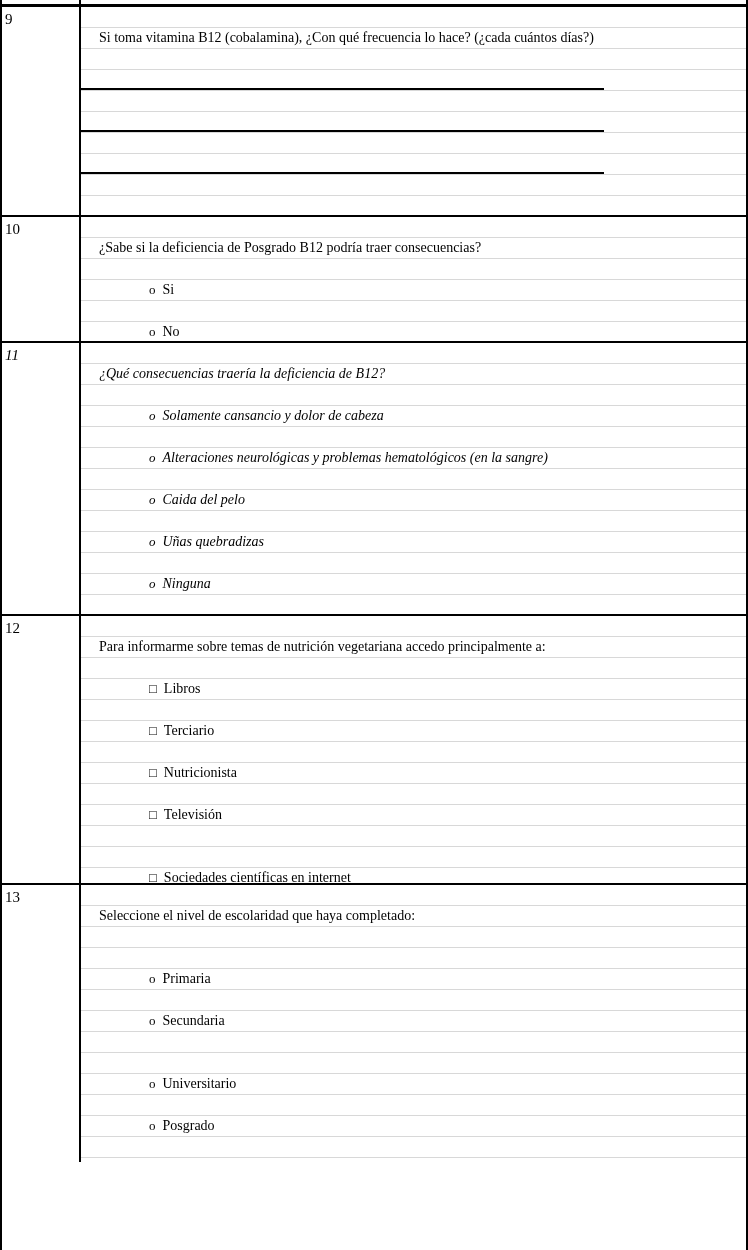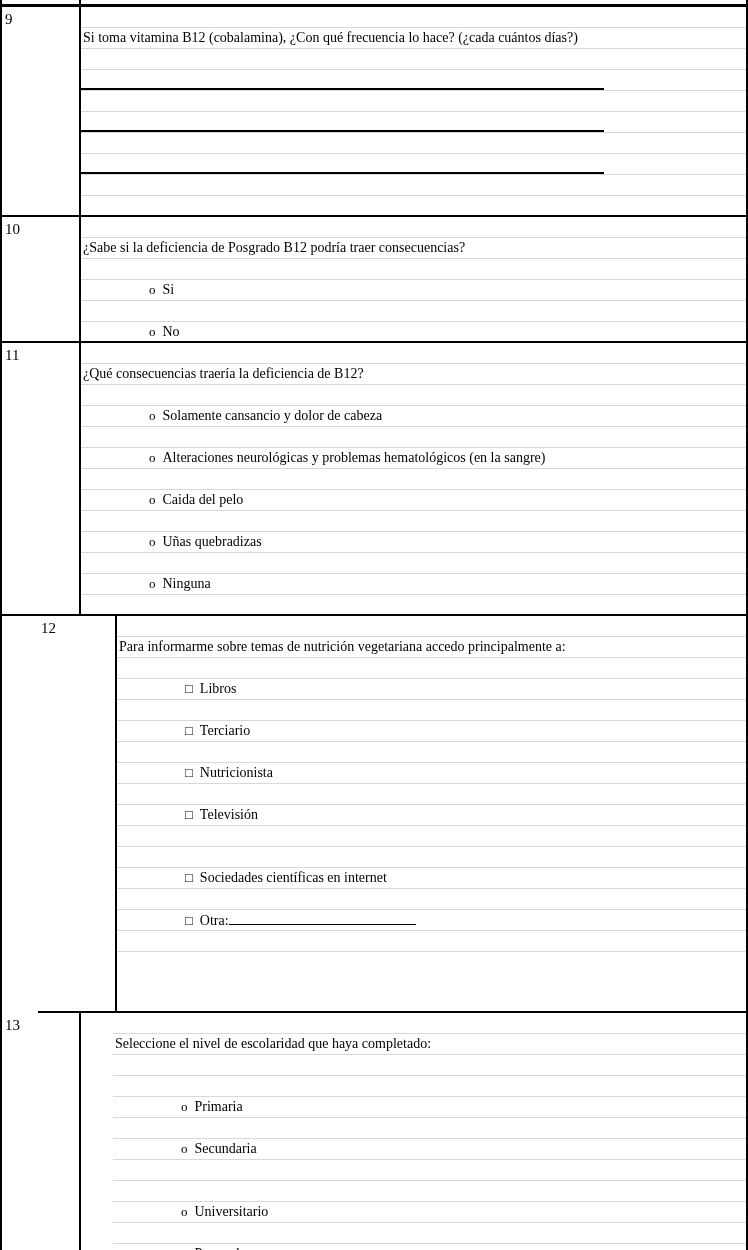--- a/index.html
+++ b/index.html
@@ -21,21 +21,21 @@
   .numcol{
     box-sizing:border-box;width:79px;border-right:2px solid #000;
     padding:3px 0 0 3px;font-size:15px;line-height:18px;
   }
   .contentcol{flex:1;min-width:0;}
   .grow{
     box-sizing:border-box;height:21px;position:relative;
     border-bottom:1px solid #d8d8d8;
     font-size:14px;line-height:20px;white-space:nowrap;overflow:visible;
   }
-  .grow.qtext{padding-left:2px;}
+  .grow.qtext{padding-left:18px;}
   .grow.opt{padding-left:68px;}
   .marker{display:inline-block;margin-right:7px;font-size:13px;}
   .ansline{position:absolute;left:0;bottom:0;width:523px;height:2px;background:#000;}
   .blankline{
     display:inline-block;width:187px;height:14px;
     border-bottom:1px solid #000;
   }
 </style>
 </head>
 <body>
@@ -71,60 +71,60 @@
         <div class="numcol">10</div>
         <div class="contentcol">
           <div class="grow"></div>
           <div class="grow qtext"><span>¿Sabe si la deficiencia de Posgrado B12 podría traer consecuencias?</span></div>
           <div class="grow"></div>
           <div class="grow opt"><span class="marker">o</span><span>Si</span></div>
           <div class="grow"></div>
           <div class="grow opt"><span class="marker">o</span><span>No</span></div>
         </div>
       </div>
-      <div class="qblock" style="height: 273px;">
+      <div class="qblock" style="height: 273px; font-style: italic;">
         <div class="numcol">11</div>
         <div class="contentcol">
           <div class="grow"></div>
           <div class="grow qtext"><span>¿Qué consecuencias traería la deficiencia de B12?</span></div>
           <div class="grow"></div>
           <div class="grow opt"><span class="marker">o</span><span>Solamente cansancio y dolor de cabeza</span></div>
           <div class="grow"></div>
           <div class="grow opt"><span class="marker">o</span><span>Alteraciones neurológicas y problemas hematológicos (en la sangre)</span></div>
           <div class="grow"></div>
           <div class="grow opt"><span class="marker">o</span><span>Caida del pelo</span></div>
           <div class="grow"></div>
           <div class="grow opt"><span class="marker">o</span><span>Uñas quebradizas</span></div>
           <div class="grow"></div>
           <div class="grow opt"><span class="marker">o</span><span>Ninguna</span></div>
           <div class="grow"></div>
         </div>
       </div>
-      <div class="qblock" style="height: 397px; margin-left: 36px;">
+      <div class="qblock" style="height: 269px;">
         <div class="numcol">12</div>
         <div class="contentcol">
           <div class="grow"></div>
           <div class="grow qtext"><span>Para informarme sobre temas de nutrición vegetariana accedo principalmente a:</span></div>
           <div class="grow"></div>
           <div class="grow opt"><span class="marker">□</span><span>Libros</span></div>
           <div class="grow"></div>
           <div class="grow opt"><span class="marker">□</span><span>Terciario</span></div>
           <div class="grow"></div>
           <div class="grow opt"><span class="marker">□</span><span>Nutricionista</span></div>
           <div class="grow"></div>
           <div class="grow opt"><span class="marker">□</span><span>Televisión</span></div>
           <div class="grow"></div>
           <div class="grow"></div>
           <div class="grow opt"><span class="marker">□</span><span>Sociedades científicas en internet</span></div>
           <div class="grow"></div>
           <div class="grow opt"><span class="marker">□</span><span>Otra:</span><span class="blankline"></span></div>
           <div class="grow"></div>
         </div>
       </div>
-      <div class="qblock cut" style="height: 277px; gap: 32px;">
+      <div class="qblock cut" style="height: 277px;">
         <div class="numcol">13</div>
         <div class="contentcol">
           <div class="grow"></div>
           <div class="grow qtext"><span>Seleccione el nivel de escolaridad que haya completado:</span></div>
           <div class="grow"></div>
           <div class="grow"></div>
           <div class="grow opt"><span class="marker">o</span><span>Primaria</span></div>
           <div class="grow"></div>
           <div class="grow opt"><span class="marker">o</span><span>Secundaria</span></div>
           <div class="grow"></div>

